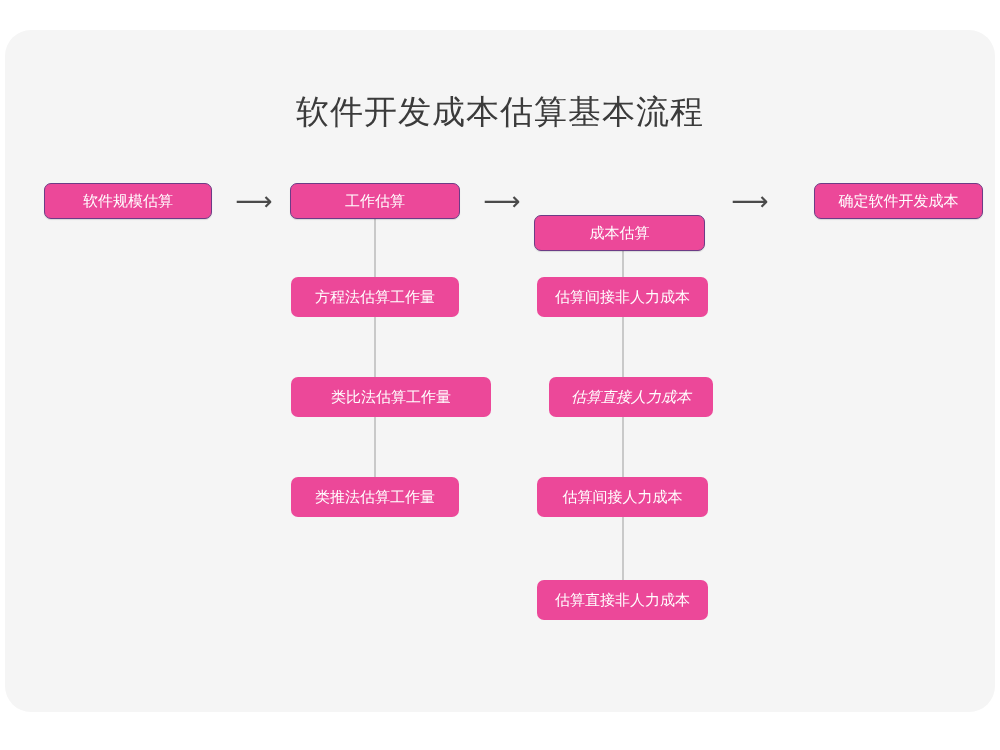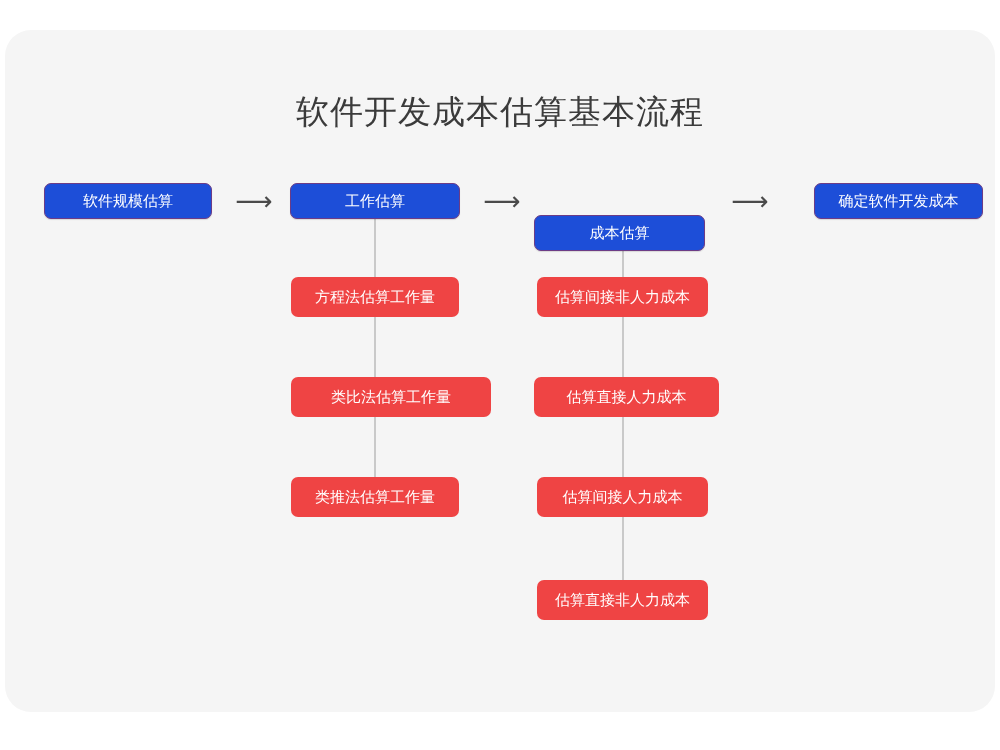--- a/index.html
+++ b/index.html
@@ -58,29 +58,29 @@
     box-sizing: border-box;
     display: flex;
     align-items: center;
     justify-content: center;
     border-radius: 7px;
     white-space: nowrap;
     text-align: center;
   }
 
   .node.primary {
-    background: #1d4ed8;
+    background: #ec4899;
     border: 1px solid #6c3c86;
     color: #ffffff;
     font-size: 15px;
     box-shadow: 0 1px 1px rgba(0,0,0,0.12);
   }
 
   .node.secondary {
-    background: #ef4444;
+    background: #ec4899;
     color: #ffffff;
     font-size: 15px;
     border-radius: 7px;
   }
 
   
   .arrow {
     position: absolute;
     display: flex;
     align-items: center;
@@ -140,21 +140,21 @@
   </div>
 
   <div class="node secondary" style="left:291px; top:477px; width:168px; height:40px;">
     <span>类推法估算工作量</span>
   </div>
 
   <div class="node secondary" style="left:537px; top:277px; width:171px; height:40px;">
     <span>估算间接非人力成本</span>
   </div>
 
-  <div class="node secondary" style="left:534px; top:377px; width:185px; height:40px;">
+  <div class="node secondary" style="left:549px; top:377px; width:164px; height:40px;font-style:italic;">
     <span>估算直接人力成本</span>
   </div>
 
   <div class="node secondary" style="left:537px; top:477px; width:171px; height:40px;">
     <span>估算间接人力成本</span>
   </div>
 
   <div class="node secondary" style="left:537px; top:580px; width:171px; height:40px;">
     <span>估算直接非人力成本</span>
   </div>

